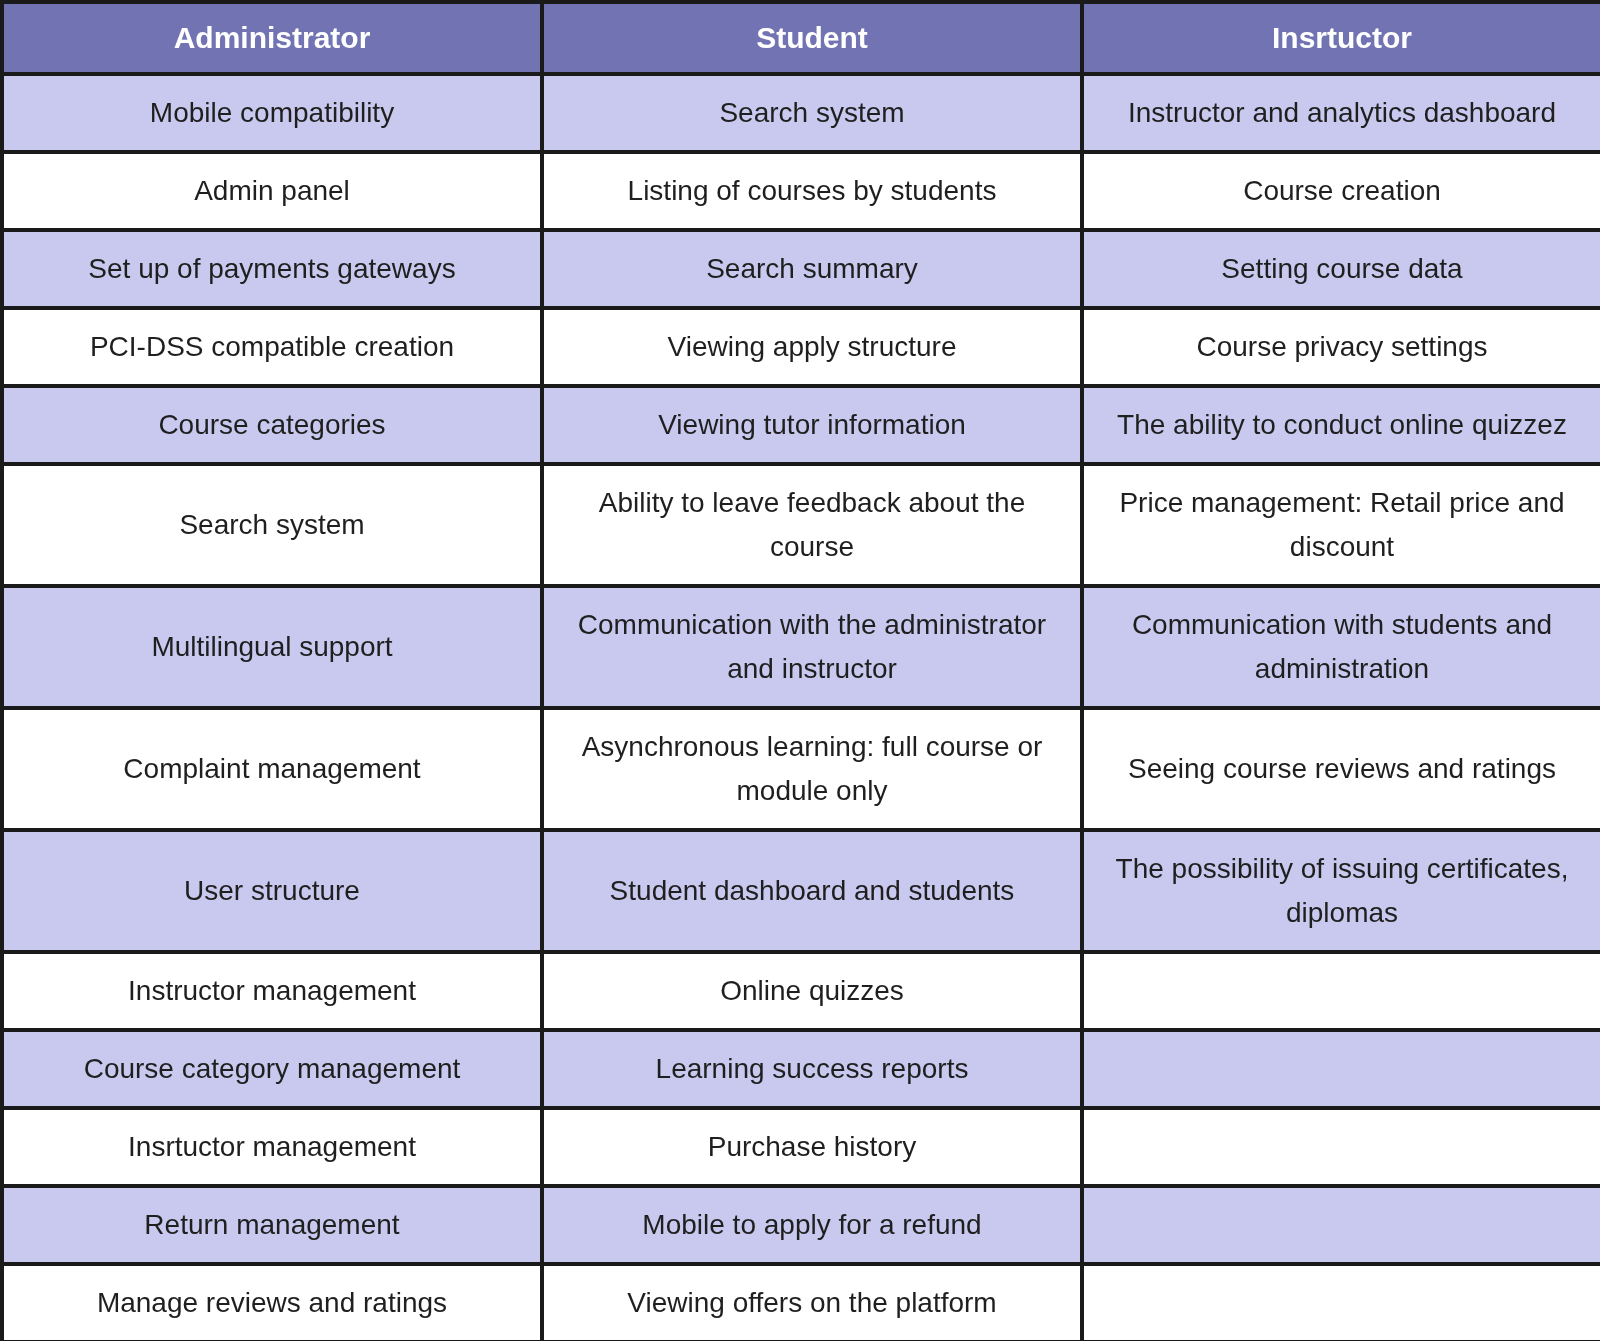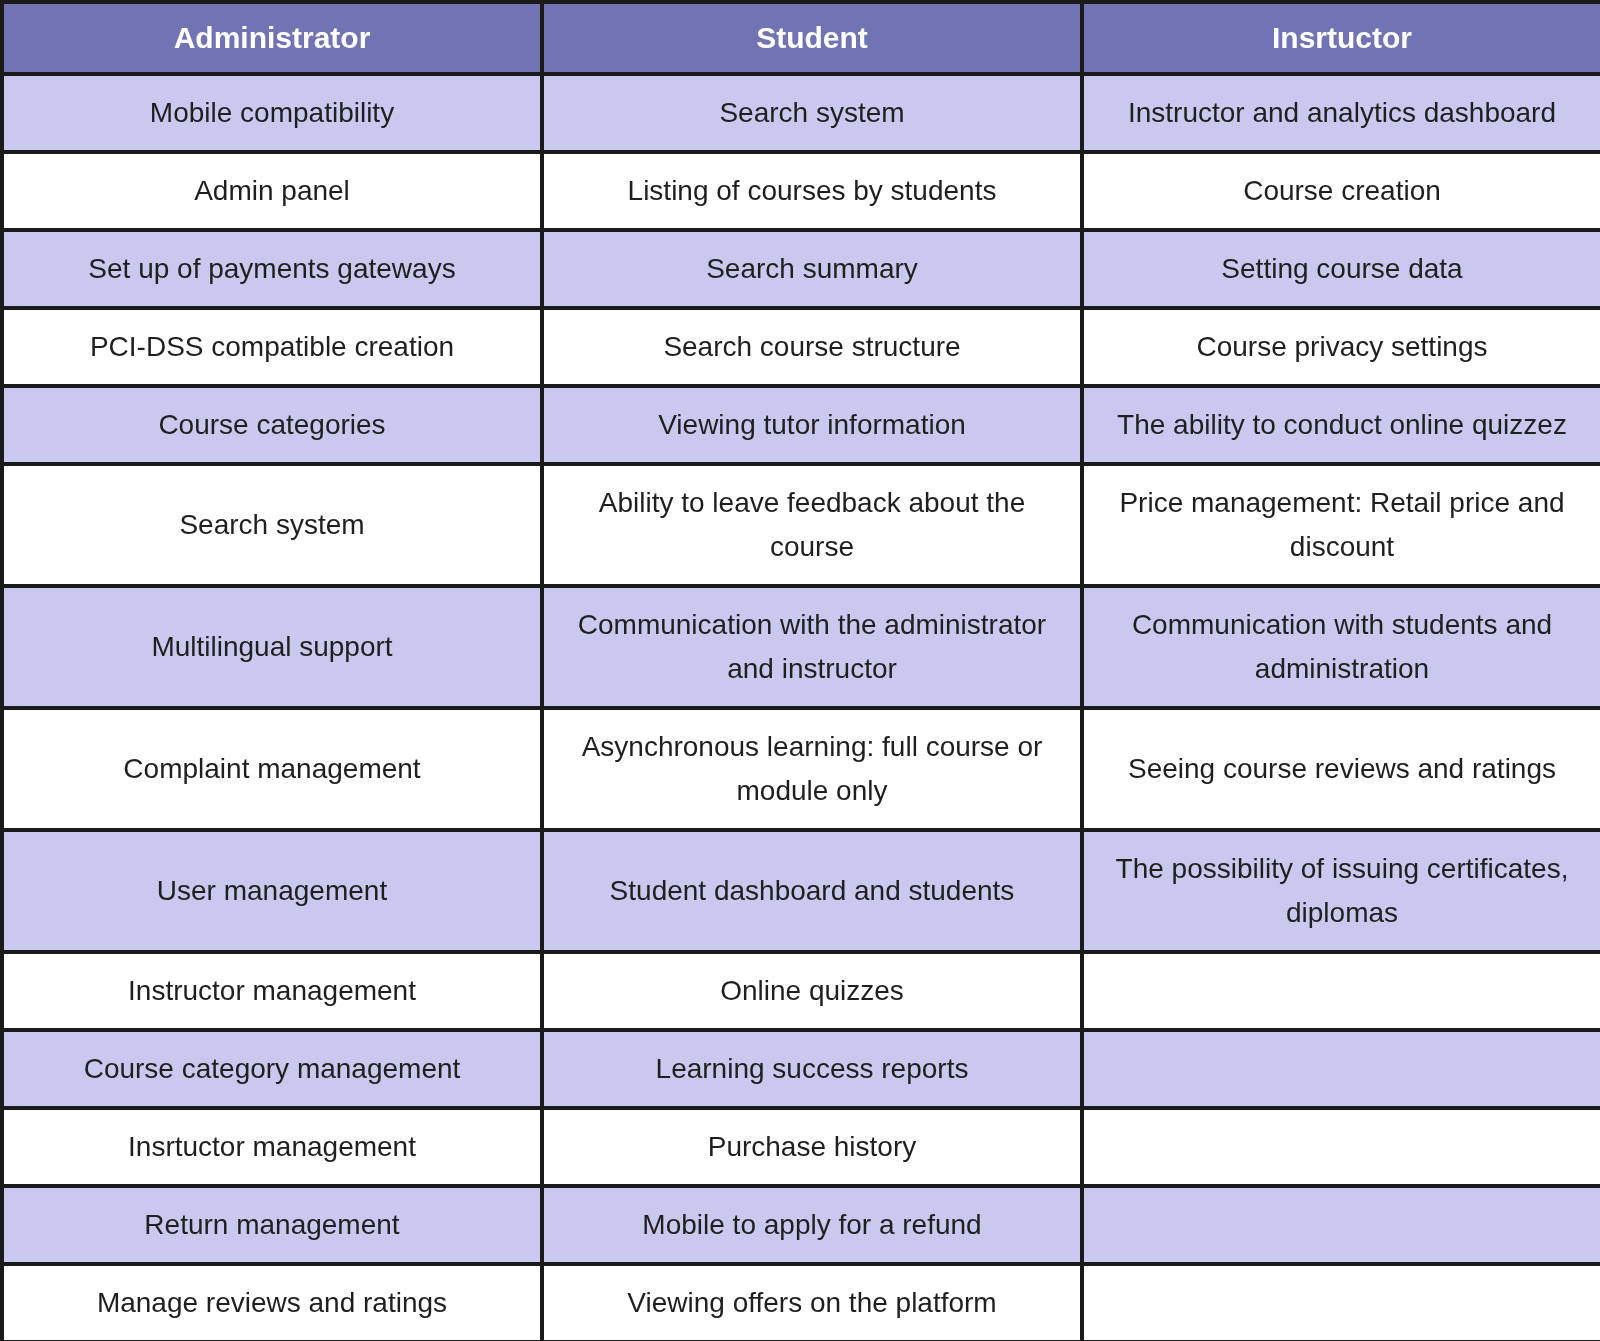--- a/index.html
+++ b/index.html
@@ -75,21 +75,21 @@
         <td class="col-1">Listing of courses by students</td>
         <td class="col-2">Course creation</td>
       </tr>
       <tr class="shaded">
         <td class="col-0">Set up of payments gateways</td>
         <td class="col-1">Search summary</td>
         <td class="col-2">Setting course data</td>
       </tr>
       <tr class="plain">
         <td class="col-0">PCI-DSS compatible creation</td>
-        <td class="col-1">Search course structure</td>
+        <td class="col-1">Viewing apply structure</td>
         <td class="col-2">Course privacy settings</td>
       </tr>
       <tr class="shaded">
         <td class="col-0">Course categories</td>
         <td class="col-1">Viewing tutor information</td>
         <td class="col-2">The ability to conduct online quizzez</td>
       </tr>
       <tr class="plain">
         <td class="col-0">Search system</td>
         <td class="col-1">Ability to leave feedback about the course</td>
@@ -99,21 +99,21 @@
         <td class="col-0">Multilingual support</td>
         <td class="col-1">Communication with the administrator and instructor</td>
         <td class="col-2">Communication with students and administration</td>
       </tr>
       <tr class="plain">
         <td class="col-0">Complaint management</td>
         <td class="col-1">Asynchronous learning: full course or module only</td>
         <td class="col-2">Seeing course reviews and ratings</td>
       </tr>
       <tr class="shaded">
-        <td class="col-0">User management</td>
+        <td class="col-0">User structure</td>
         <td class="col-1">Student dashboard and students</td>
         <td class="col-2">The possibility of issuing certificates, diplomas</td>
       </tr>
       <tr class="plain">
         <td class="col-0">Instructor management</td>
         <td class="col-1">Online quizzes</td>
         <td class="col-2"></td>
       </tr>
       <tr class="shaded">
         <td class="col-0">Course category management</td>

